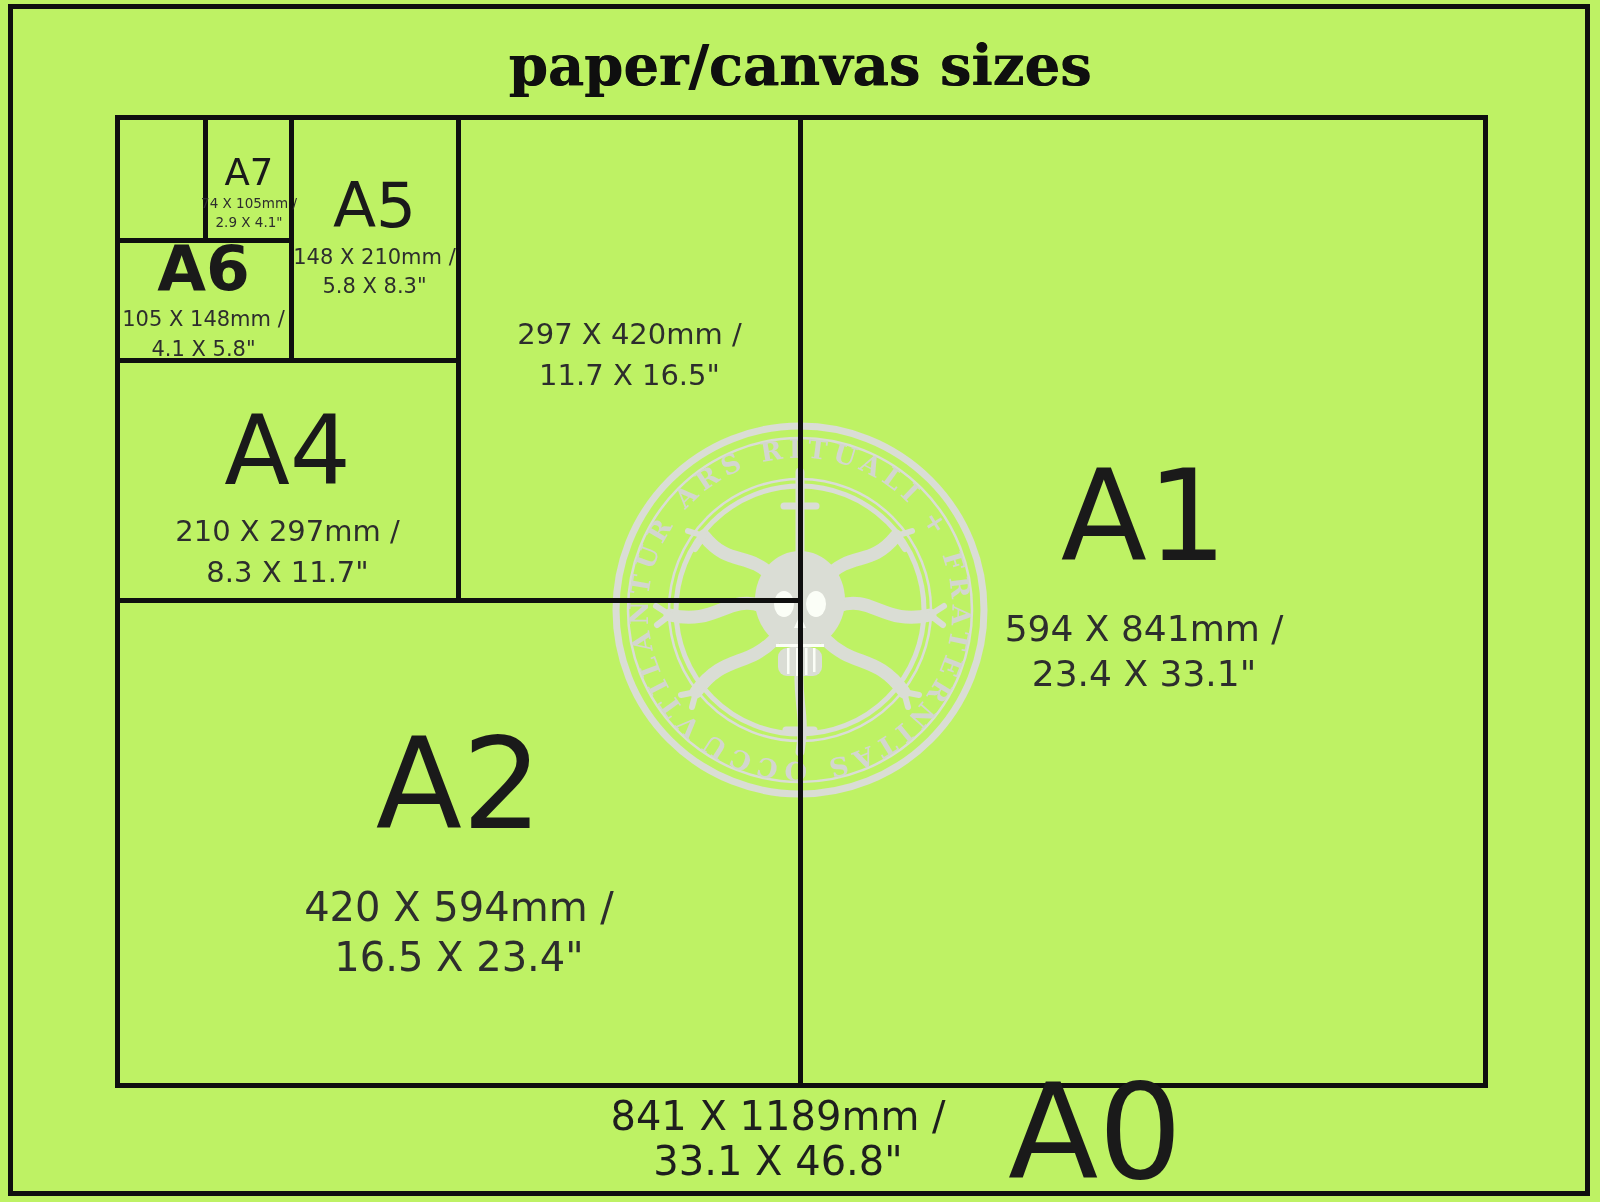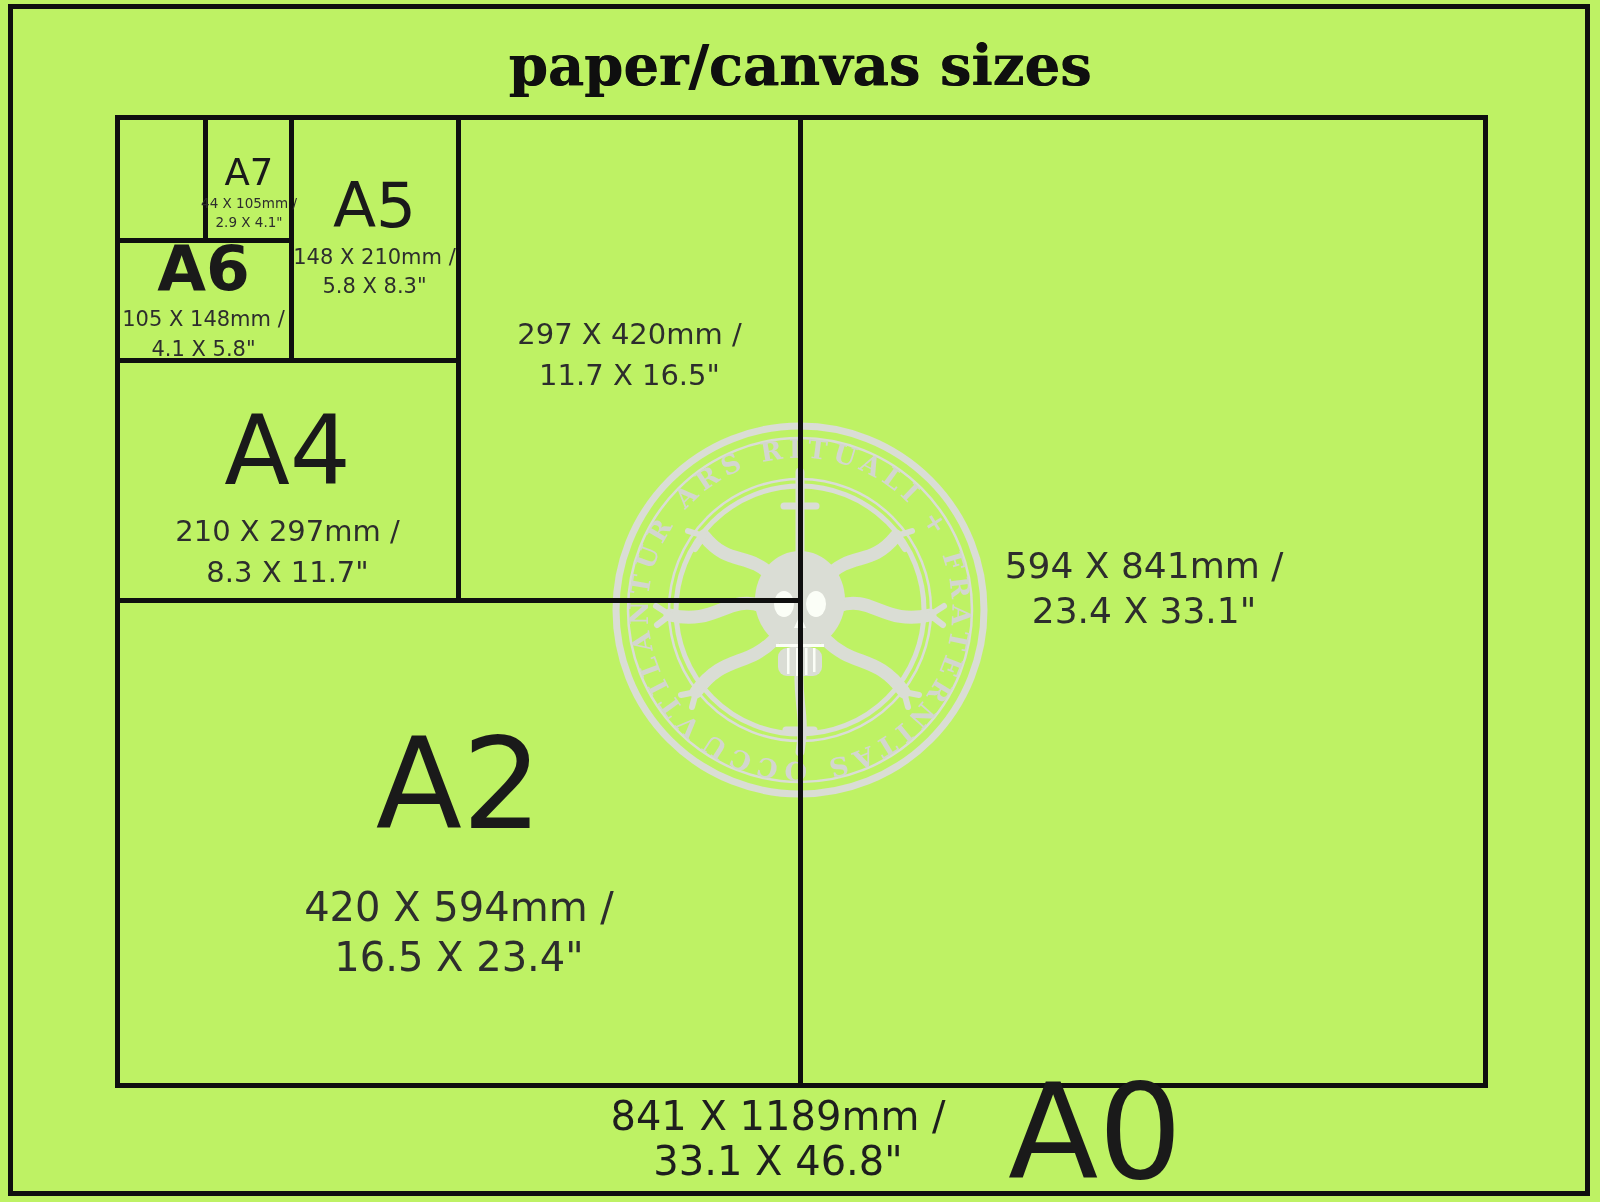--- a/index.html
+++ b/index.html
@@ -124,21 +124,21 @@
   <div class="gline" style="left:289px;top:115px;width:5px;height:248px;"></div>
   <div class="gline" style="left:456px;top:115px;width:5px;height:488px;"></div>
   <div class="gline" style="left:798px;top:115px;width:5px;height:973px;"></div>
   <div class="gline" style="left:115px;top:238px;width:179px;height:5px;"></div>
   <div class="gline" style="left:115px;top:358px;width:346px;height:5px;"></div>
   <div class="gline" style="left:115px;top:598px;width:688px;height:5px;"></div>
 
   <div class="cell cell-a7">
     <div class="size-label">A7</div>
     <div class="size-dims">
-      <div>44 X 105mm /</div>
+      <div>74 X 105mm /</div>
       <div>2.9 X 4.1"</div>
     </div>
   </div>
 
   <div class="cell cell-a5">
     <div class="size-label">A5</div>
     <div class="size-dims">
       <div>148 X 210mm /</div>
       <div>5.8 X 8.3"</div>
     </div>
@@ -169,20 +169,21 @@
 
   <div class="cell cell-a2">
     <div class="size-label">A2</div>
     <div class="size-dims">
       <div>420 X 594mm /</div>
       <div>16.5 X 23.4"</div>
     </div>
   </div>
 
   <div class="cell cell-a1">
+    <div class="size-label">A1</div>
     <div class="size-dims">
       <div>594 X 841mm /</div>
       <div>23.4 X 33.1"</div>
     </div>
   </div>
 
   <div class="a0-dims">
     <div>841 X 1189mm /</div>
     <div>33.1 X 46.8"</div>
   </div>

